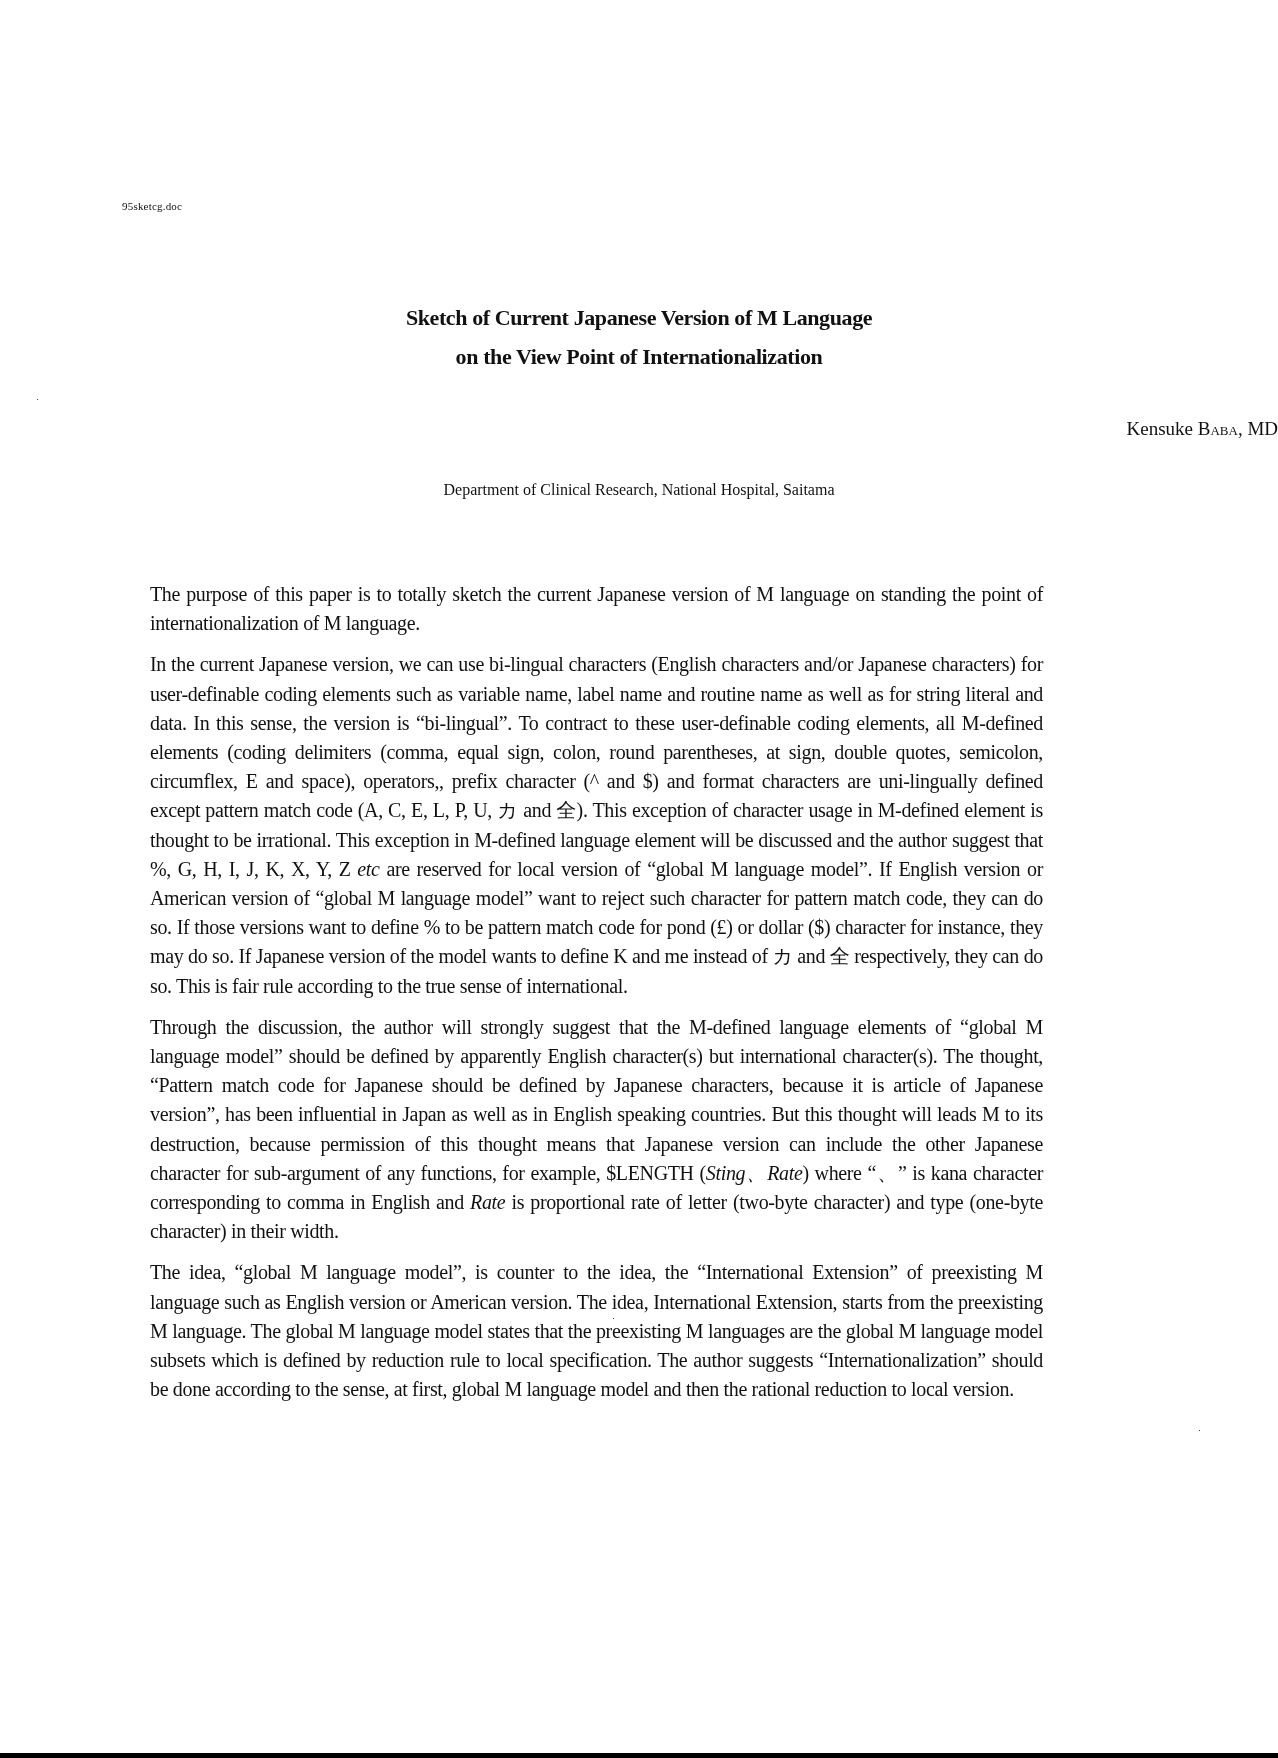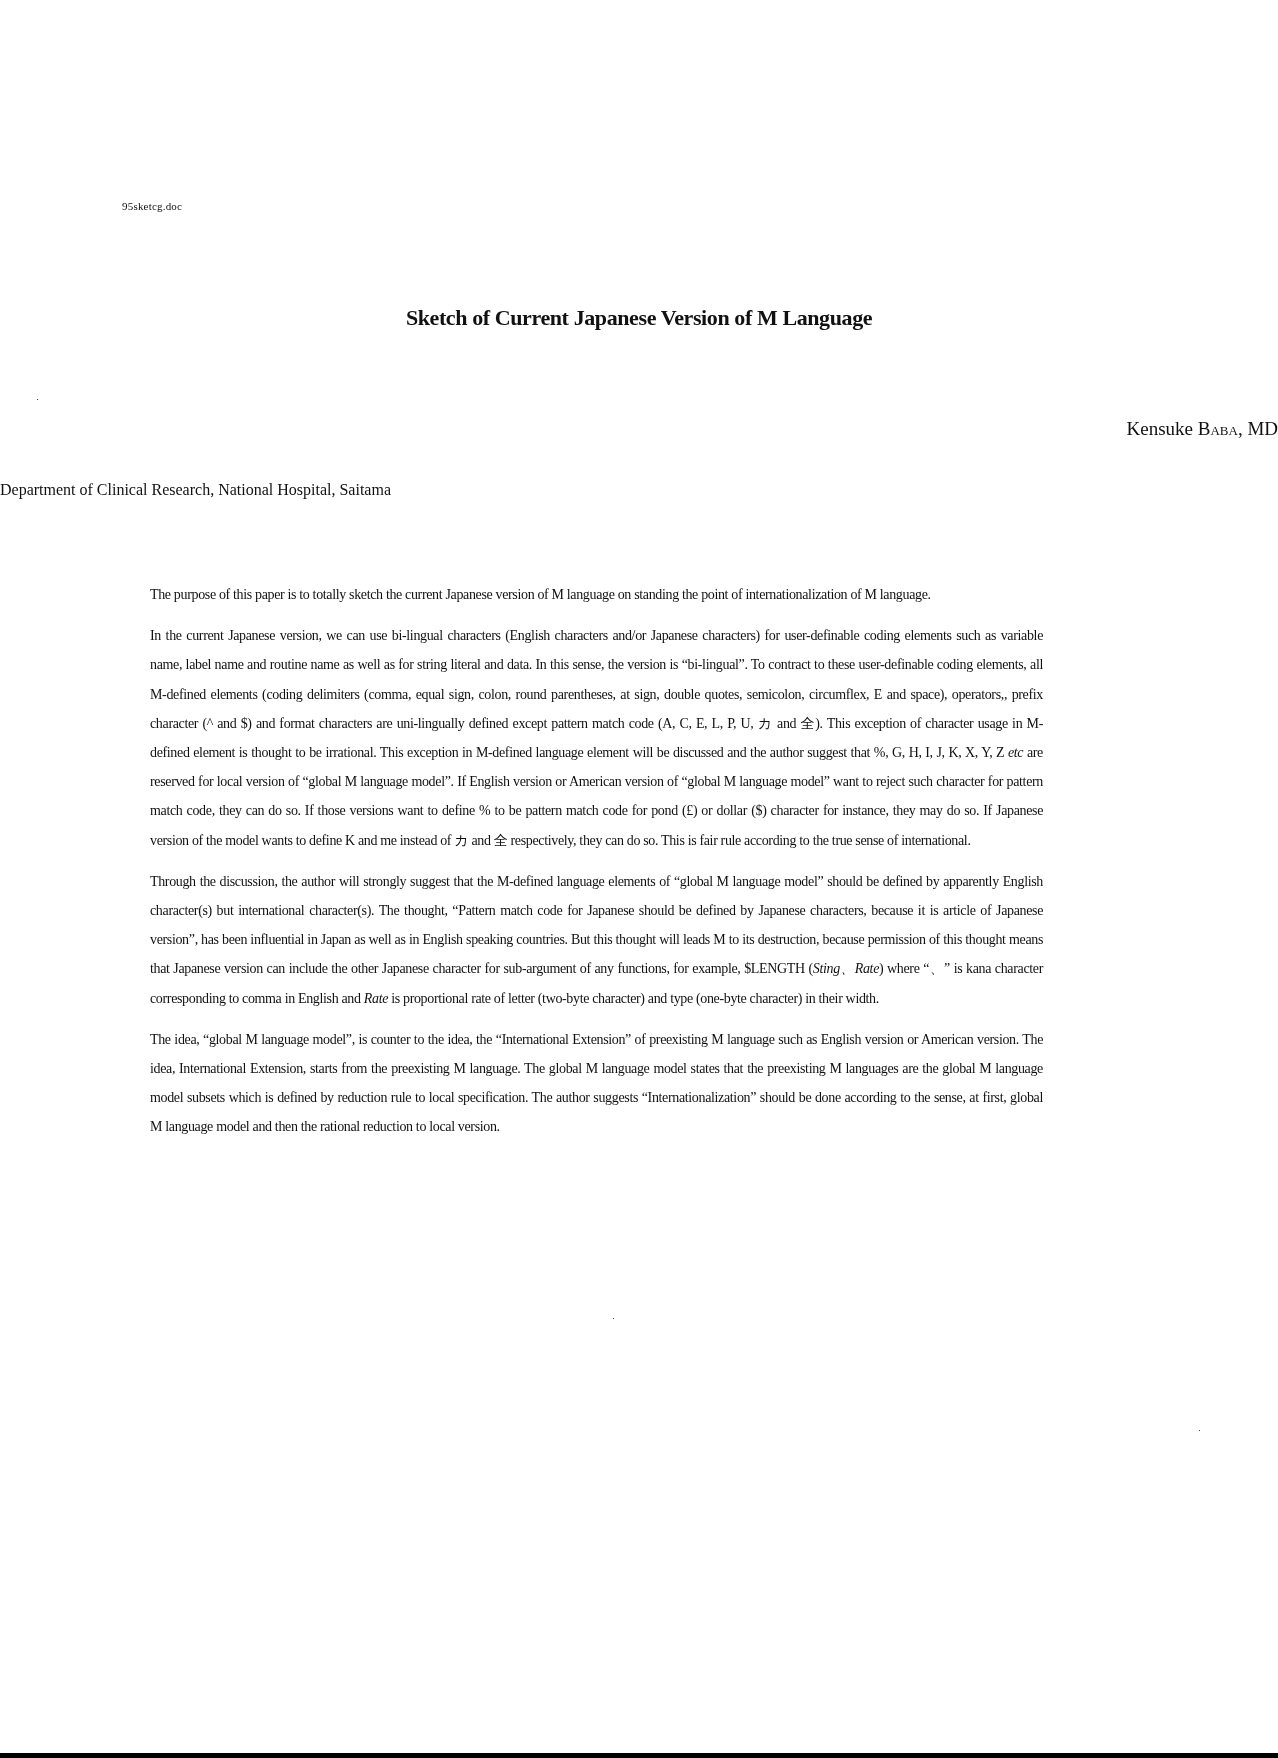--- a/index.html
+++ b/index.html
@@ -17,42 +17,43 @@
     letter-spacing: -0.4px;
   }
   .title div { margin: 0; }
   .author {
     position: absolute; left: 0; width: 1278px; top: 418px;
     text-align: right; font-size: 19px;
   }
   .author .sc { font-variant: small-caps; }
   .dept {
     position: absolute; left: 0; width: 1278px; top: 481px;
-    font-size: 16px;
+    text-align: center; font-size: 16px;
   }
   .body {
     position: absolute; left: 150px; width: 893px; top: 580px;
-    font-size: 14px; line-height: 29.2px; text-align: justify;
+    font-size: 20px; line-height: 29.2px; text-align: justify;
     letter-spacing: -0.35px;
   }
   .body p { margin: 0 0 12px 0; }
   .body i { }
   .bottom-rule {
     position: absolute; left: 0; width: 1278px; top: 1753px; height: 5px;
     background: #000000;
   }
   .speck { position: absolute; width: 1px; height: 1px; background: #444; }
 </style>
 </head>
 <body>
 
 <div class="filename">95sketcg.doc</div>
 
 <div class="title">
   <div>Sketch of Current Japanese Version of M Language</div>
+  <div>on the View Point of Internationalization</div>
 </div>
 
 <div class="author"><span>Kensuke </span><span class="sc">Baba</span><span>, MD</span></div>
 
 <div class="dept">Department of Clinical Research, National Hospital, Saitama</div>
 
 <div class="body">
   <p>The purpose of this paper is to totally sketch the current Japanese version of M language on standing the point of internationalization of M language.</p>
   <p><span>In the current Japanese version, we can use bi-lingual characters (English characters and/or Japanese characters) for user-definable coding elements such as variable name, label name and routine name as well as for string literal and data. In this sense, the version is “bi-lingual”. To contract to these user-definable coding elements, all M-defined elements (coding delimiters (comma, equal sign, colon, round parentheses, at sign, double quotes, semicolon, circumflex, E and space), operators,, prefix character (^ and $) and format characters are uni-lingually defined except pattern match code (A, C, E, L, P, U, カ and 全). This exception of character usage in M-defined element is thought to be irrational. This exception in M-defined language element will be discussed and the author suggest that %, G, H, I, J, K, X, Y, Z </span><i>etc</i><span> are reserved for local version of “global M language model”. If English version or American version of “global M language model” want to reject such character for pattern match code, they can do so. If those versions want to define % to be pattern match code for pond (£) or dollar ($) character for instance, they may do so. If Japanese version of the model wants to define K and me instead of カ and 全 respectively, they can do so. This is fair rule according to the true sense of international.</span></p>
   <p><span>Through the discussion, the author will strongly suggest that the M-defined language elements of “global M language model” should be defined by apparently English character(s) but international character(s). The thought, “Pattern match code for Japanese should be defined by Japanese characters, because it is article of Japanese version”, has been influential in Japan as well as in English speaking countries. But this thought will leads M to its destruction, because permission of this thought means that Japanese version can include the other Japanese character for sub-argument of any functions, for example, $LENGTH (</span><i>Sting、Rate</i><span>) where “、” is kana character corresponding to comma in English and </span><i>Rate</i><span> is proportional rate of letter (two-byte character) and type (one-byte character) in their width.</span></p>

